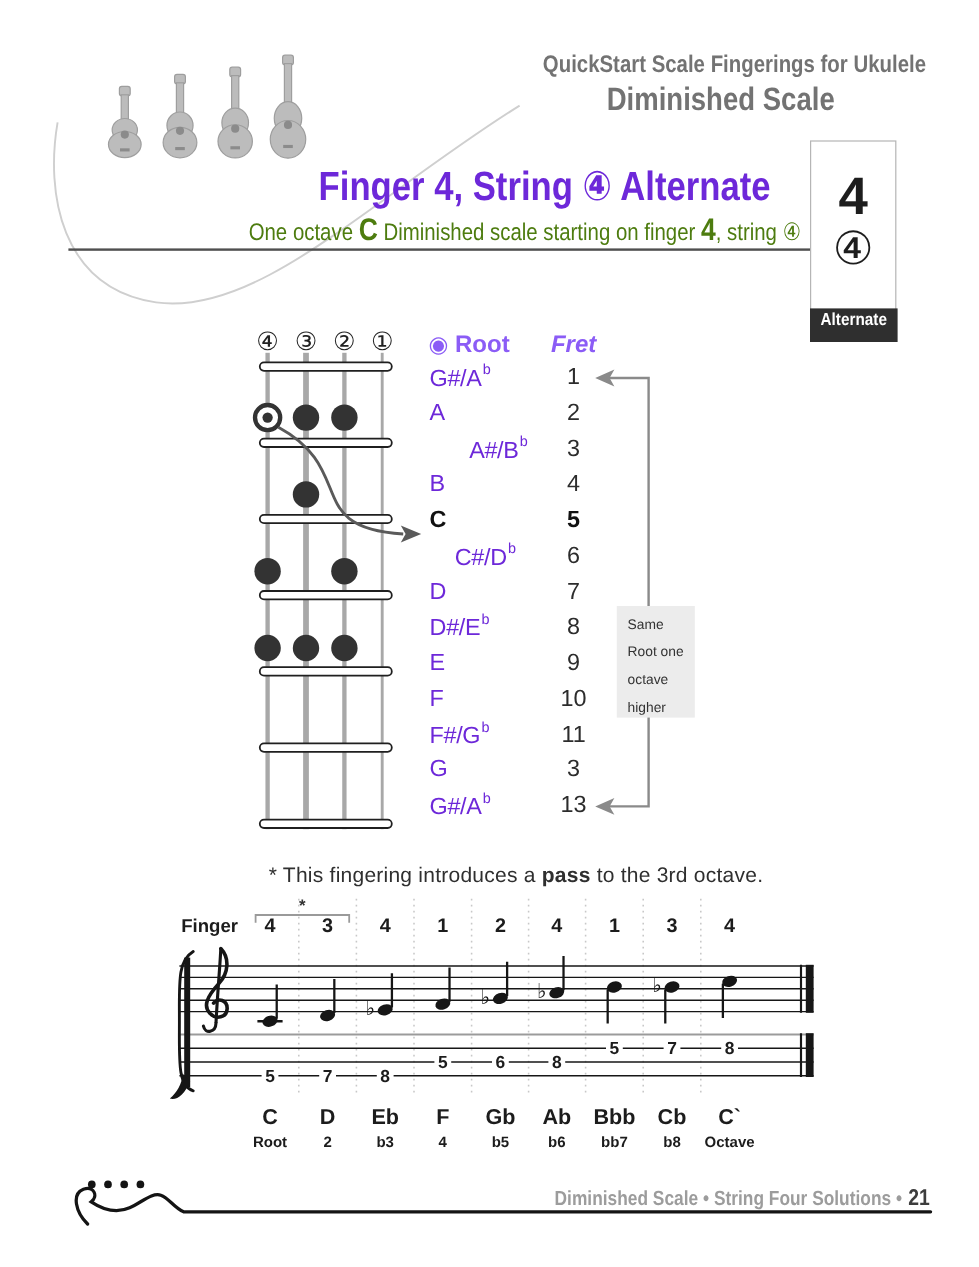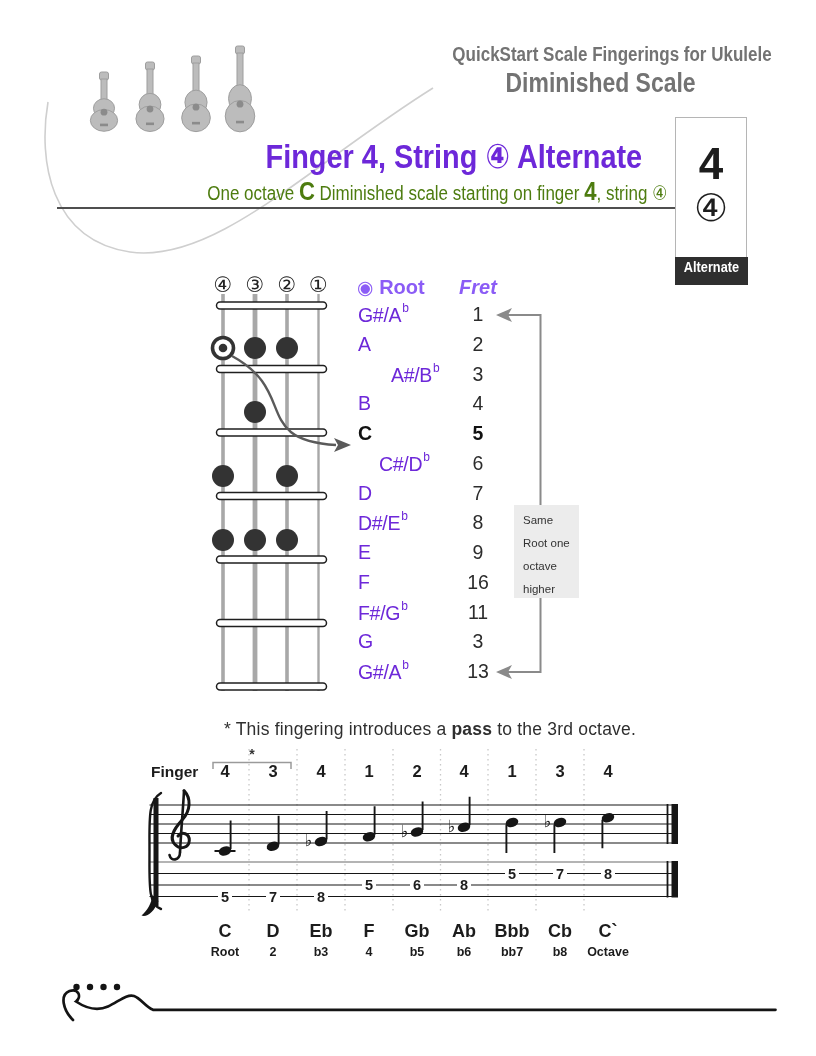--- a/index.html
+++ b/index.html
@@ -150,21 +150,21 @@
       <div class="abs nt-fret nt-bold" style="left: 455px; top: 422px; width: 46px;">5</div>
       <div class="abs nt-note" style="left: 358px; top: 451.75px; margin-left: 21px;"><span>C#/D</span><sup>b</sup></div>
       <div class="abs nt-fret" style="left: 455px; top: 451.75px; width: 46px;">6</div>
       <div class="abs nt-note" style="left: 358px; top: 481.5px;"><span>D</span></div>
       <div class="abs nt-fret" style="left: 455px; top: 481.5px; width: 46px;">7</div>
       <div class="abs nt-note" style="left: 358px; top: 511.25px;"><span>D#/E</span><sup>b</sup></div>
       <div class="abs nt-fret" style="left: 455px; top: 511.25px; width: 46px;">8</div>
       <div class="abs nt-note" style="left: 358px; top: 541px;"><span>E</span></div>
       <div class="abs nt-fret" style="left: 455px; top: 541px; width: 46px;">9</div>
       <div class="abs nt-note" style="left: 358px; top: 570.75px;"><span>F</span></div>
-      <div class="abs nt-fret" style="left: 455px; top: 570.75px; width: 46px;">16</div>
+      <div class="abs nt-fret" style="left: 455px; top: 570.75px; width: 46px;">10</div>
       <div class="abs nt-note" style="left: 358px; top: 600.5px;"><span>F#/G</span><sup>b</sup></div>
       <div class="abs nt-fret" style="left: 455px; top: 600.5px; width: 46px;">11</div>
       <div class="abs nt-note" style="left: 358px; top: 630.25px;"><span>G</span></div>
       <div class="abs nt-fret" style="left: 455px; top: 630.25px; width: 46px;">3</div>
       <div class="abs nt-note" style="left: 358px; top: 660px;"><span>G#/A</span><sup>b</sup></div>
       <div class="abs nt-fret" style="left: 455px; top: 660px; width: 46px;">13</div>
     </div>
 
   <div class="abs footnote" id="footnote"><span class="seg-n">* This fingering introduces a </span><span class="seg-b">pass</span><span class="seg-n"> to the 3rd octave.</span></div>
 
@@ -271,14 +271,17 @@
       <text x="608" y="956" font-size="12.5" fill="#1c1c1c" text-anchor="middle" font-weight="700">Octave</text>
     </svg>
 
   <svg class="abs" id="ftr-svg" style="left:50px;top:968px;" width="740" height="58" viewBox="50 968 740 58">
       <circle cx="76.5" cy="987" r="3.2" fill="#141414"></circle>
       <circle cx="90" cy="987" r="3.2" fill="#141414"></circle>
       <circle cx="103.5" cy="987" r="3.2" fill="#141414"></circle>
       <circle cx="117" cy="987" r="3.2" fill="#141414"></circle>
       <path d="M 73 1020 C 63 1010 59.5 995 69.5 991 C 78.5 988 82 997 76 1001.5 C 88 1009.5 99 1010.5 108 1006.5 C 118 1002 127 993.5 134 996 C 141 998.5 145 1006.5 153 1009.8 L 775.5 1009.8" stroke="#141414" stroke-width="2.7" fill="none" stroke-linecap="round"></path>
     </svg>
+  <div class="abs ftr-text">
+    <span class="condr"><span class="ftr-label">Diminished Scale • String Four Solutions •</span><span class="ftr-page">21</span></span>
+  </div>
 
 </div>
 
 </body></html>

